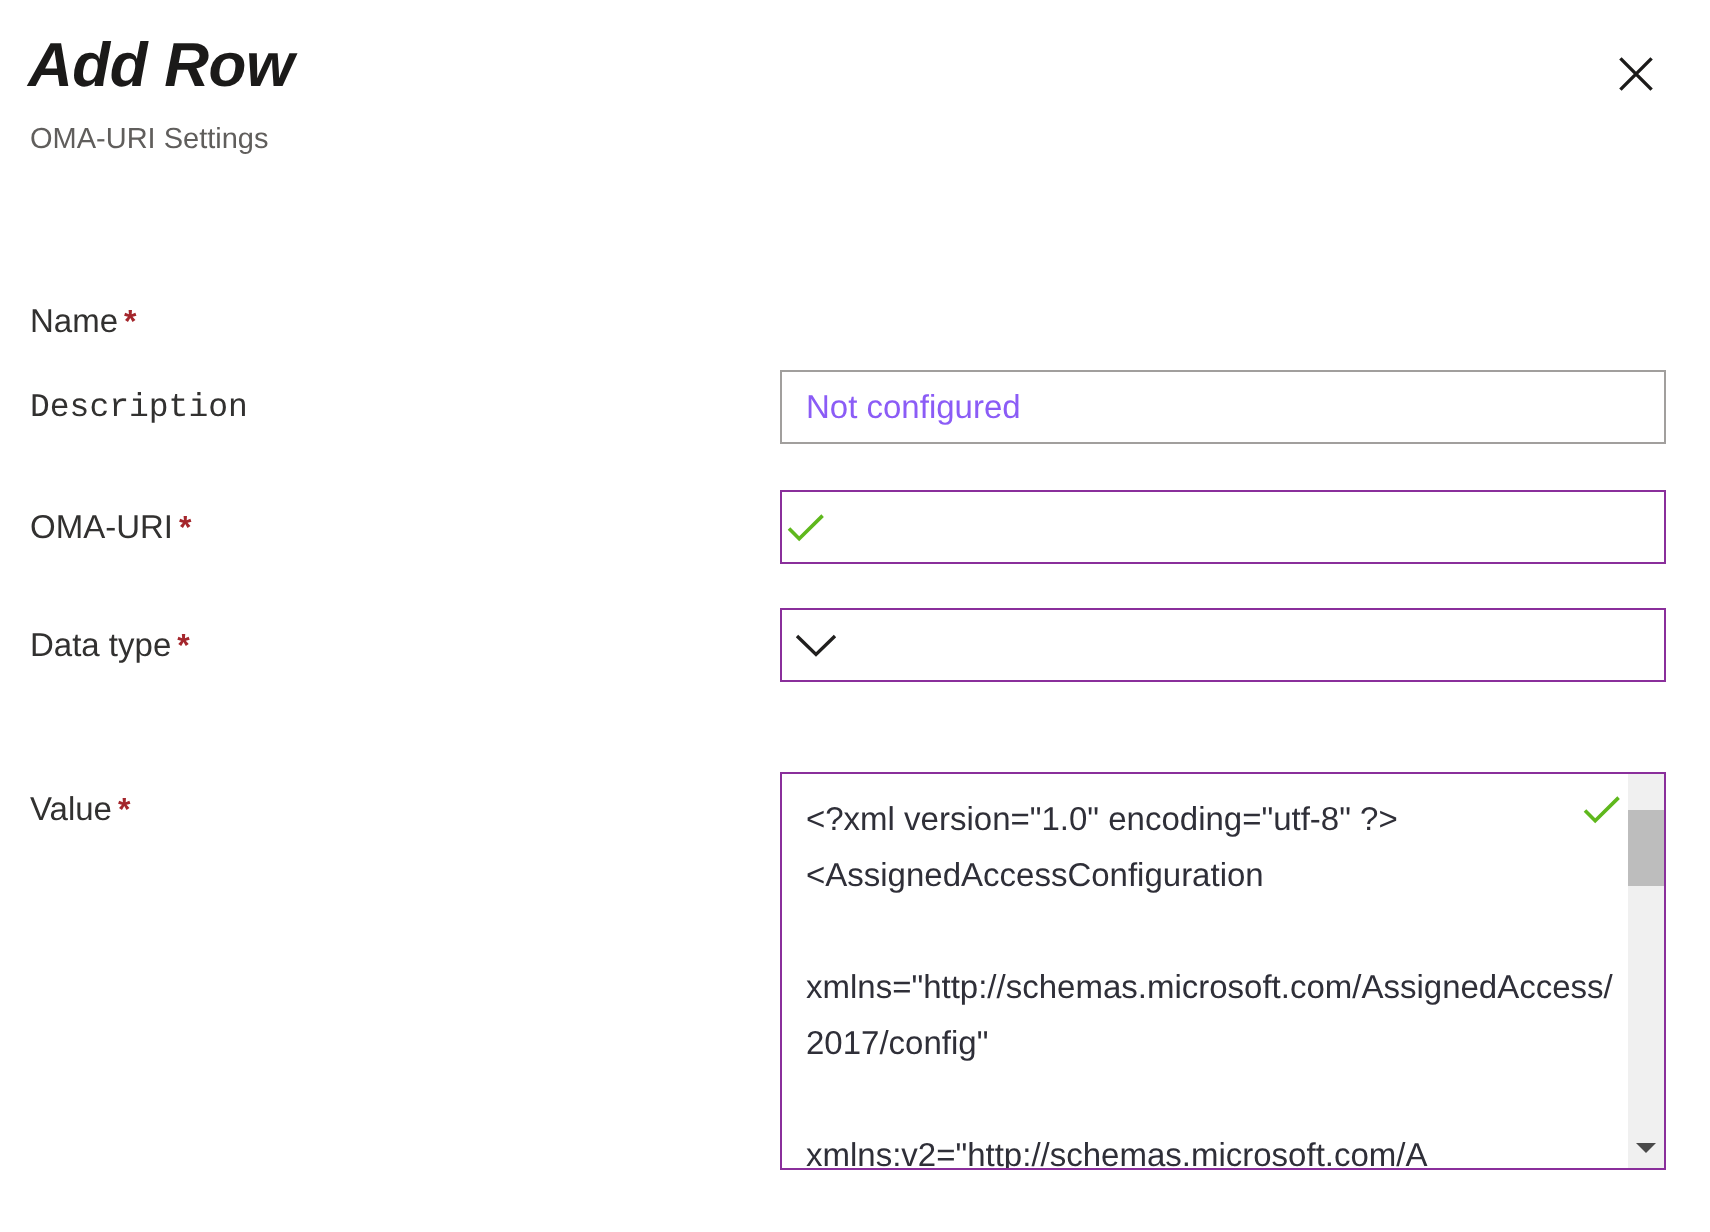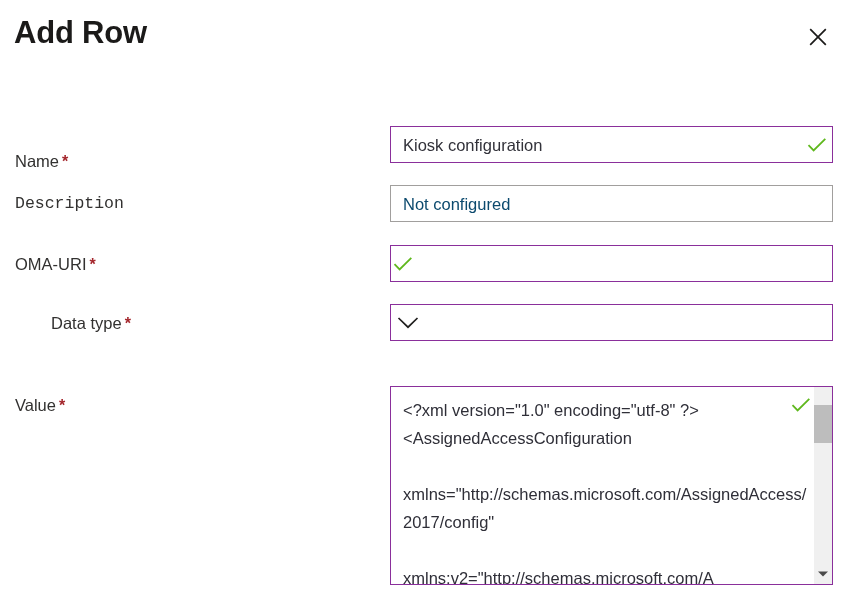--- a/index.html
+++ b/index.html
@@ -26,20 +26,21 @@
   .panel-title {
     position: absolute;
     left: 14px;
     top: 14px;
     font-size: 31px;
     font-weight: 600;
     letter-spacing: -0.2px;
     color: #1b1a19;
     line-height: 38px;
     white-space: nowrap;
+    font-style: italic;
   }
   .panel-subtitle {
     position: absolute;
     left: 15px;
     top: 61px;
     font-size: 14.5px;
     font-weight: 400;
     color: #605e5c;
     line-height: 18px;
     white-space: nowrap;
@@ -107,21 +108,21 @@
   .box-value {
     flex: 1 1 auto;
     padding: 0 4px 0 12px;
     font-size: 16.5px;
     color: #32323a;
     line-height: 20px;
     white-space: nowrap;
     overflow: hidden;
     text-overflow: clip;
   }
-  .box-value.placeholder { color: #0c4a6e; }
+  .box-value.placeholder { color: #8b5cf6; }
 
   .check-icon {
     flex: 0 0 auto;
     width: 30px;
     display: flex;
     align-items: center;
     justify-content: center;
   }
   .chevron-icon {
     flex: 0 0 auto;
@@ -188,45 +189,36 @@
     align-items: center;
     justify-content: center;
     pointer-events: none;
   }
 </style>
 </head>
 <body>
 
 <div class="panel-header">
   <div class="panel-title">Add Row</div>
+  <div class="panel-subtitle">OMA-URI Settings</div>
   <button class="close-button" aria-label="Close">
     <span>
       <svg width="22" height="22" viewBox="0 0 22 22">
         <path d="M3.2 3.2 L18.8 18.8 M18.8 3.2 L3.2 18.8" stroke="#1b1a19" stroke-width="1.7" fill="none"></path>
       </svg>
     </span>
   </button>
 </div>
 
 <div class="form-area">
 
   <div class="form-row" style="top:26px;height:37px;">
     <div class="field-label" style="top:24px;">
       <span>Name</span><span class="req-mark">*</span>
     </div>
-    <div class="field-control" style="top:0;">
-      <div class="text-box">
-        <div class="box-value">Kiosk configuration</div>
-        <span class="check-icon">
-          <svg width="20" height="16" viewBox="0 0 20 16">
-            <path d="M1.5 8.2 L6.6 13.4 L18.3 1.8" stroke="#5fb81d" stroke-width="1.8" fill="none"></path>
-          </svg>
-        </span>
-      </div>
-    </div>
   </div>
 
   <div class="form-row" style="top:85px;height:37px;">
     <div class="field-label" style="top:8px;font-family:Liberation Mono, monospace;">
       <span>Description</span>
     </div>
     <div class="field-control" style="top:0;">
       <div class="text-box plain">
         <div class="box-value placeholder">Not configured</div>
       </div>
@@ -242,21 +234,21 @@
         <span class="check-icon" style="width:24px;">
           <svg width="20" height="16" viewBox="0 0 20 16">
             <path d="M1.5 8.2 L6.6 13.4 L18.3 1.8" stroke="#5fb81d" stroke-width="1.8" fill="none"></path>
           </svg>
         </span>
       </div>
     </div>
   </div>
 
   <div class="form-row" style="top:204px;height:37px;">
-    <div class="field-label" style="top:8px;margin-left:36px;">
+    <div class="field-label" style="top:8px;">
       <span>Data type</span><span class="req-mark">*</span>
     </div>
     <div class="field-control" style="top:0;">
       <div class="text-box">
         <span class="chevron-icon">
           <svg width="22" height="14" viewBox="0 0 22 14">
             <path d="M1.5 2 L11 11.2 L20.5 2" stroke="#201f1e" stroke-width="1.7" fill="none"></path>
           </svg>
         </span>
       </div>

